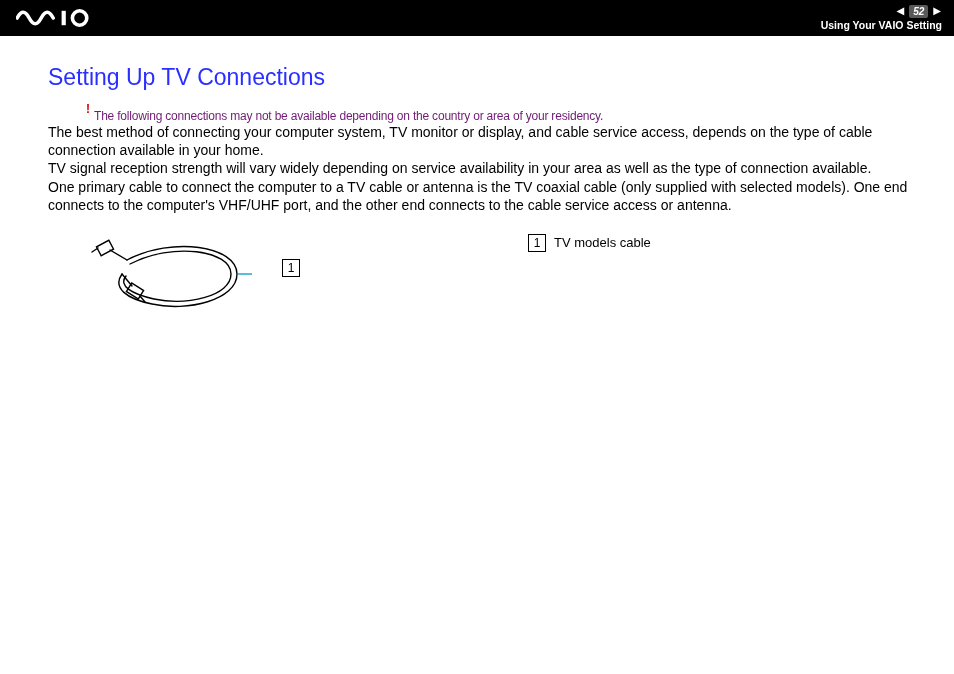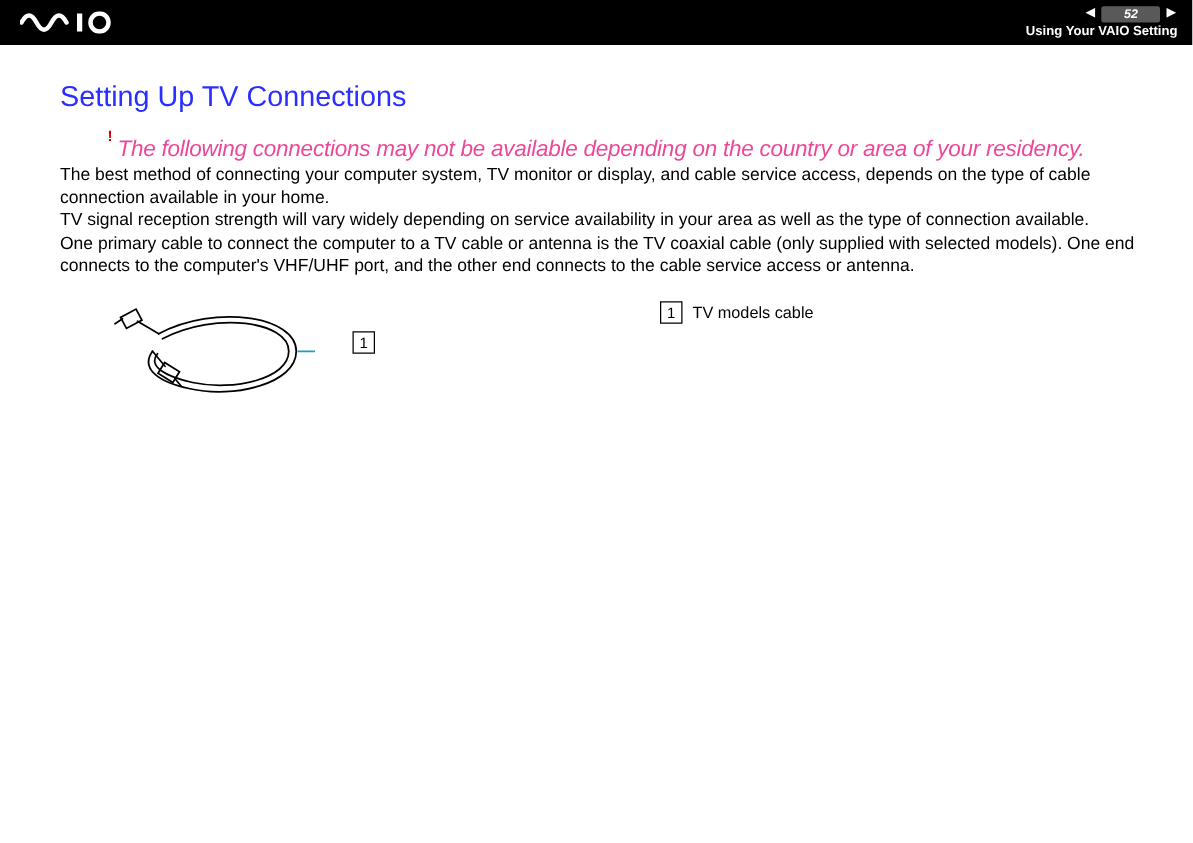--- a/index.html
+++ b/index.html
@@ -45,21 +45,21 @@
     font-size: 10px;
     line-height: 1;
     padding: 0 1px;
   }
   .page-num-box {
     background: #595959;
     color: #fff;
     font-size: 10px;
     font-style: italic;
     font-weight: bold;
-    padding: 1px 18px;
+    padding: 1px 4px;
     border-radius: 2px;
   }
   .section-label {
     color: #fff;
     font-size: 10.5px;
     font-weight: bold;
     margin-top: 2px;
   }
   .content {
     padding: 28px 36px 0 48px;
@@ -80,23 +80,22 @@
     color: #d40000;
     font-weight: bold;
     font-size: 12px;
     line-height: 1;
     transform: translateY(-6px);
   }
   .alert-text {
     font-family: "Helvetica Neue", Helvetica, Arial, sans-serif;
     font-stretch: condensed;
     letter-spacing: -0.2px;
-    font-size: 18px;
-    color: #ec4899;
-    font-style: italic;
+    font-size: 12px;
+    color: #701a75;
   }
   p.body {
     font-size: 14px;
     line-height: 1.3;
     margin: 0 0 0 0;
   }
   .figure-row {
     display: flex;
     align-items: flex-start;
     margin-top: 24px;

